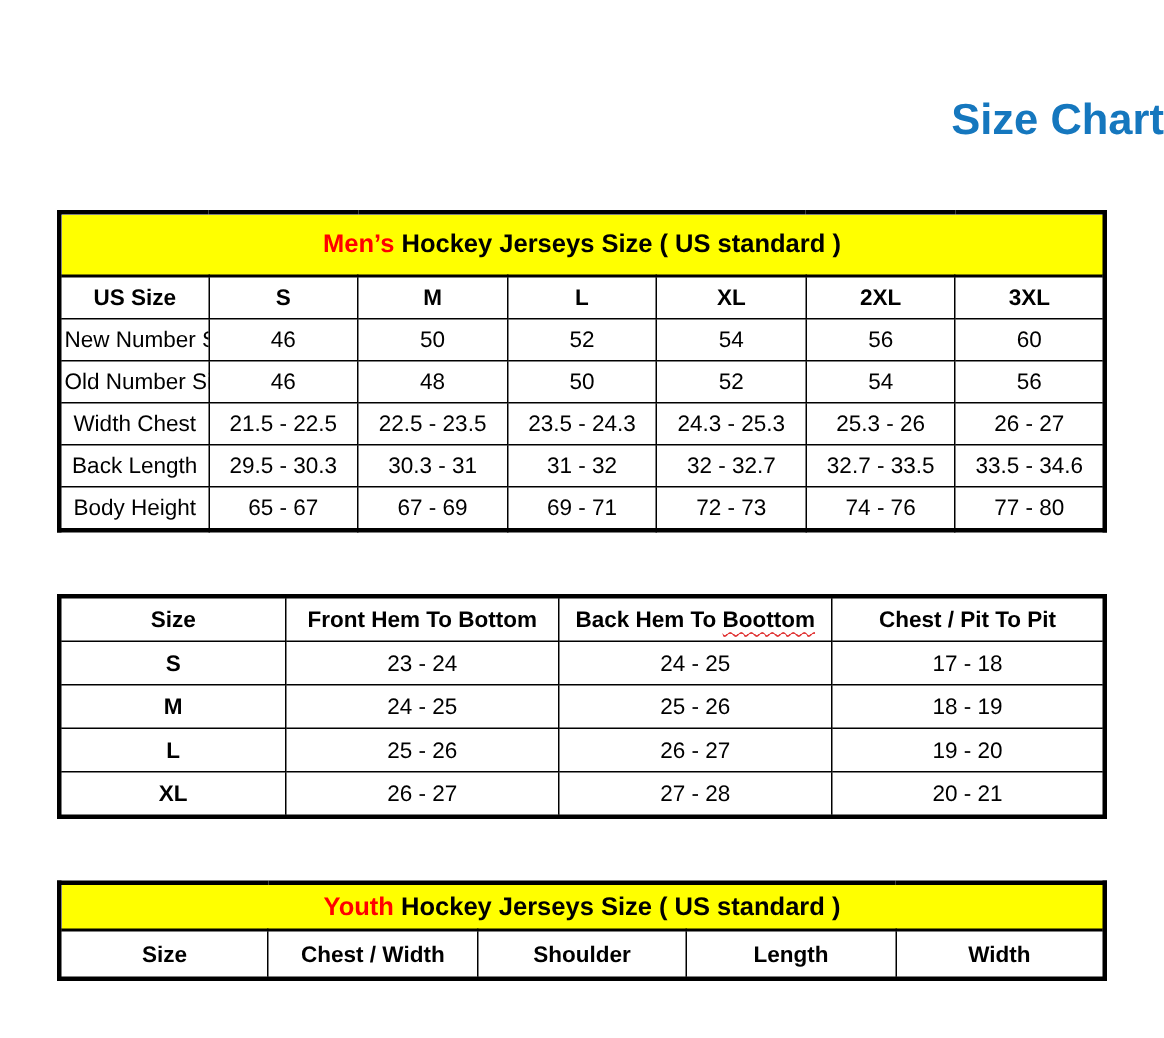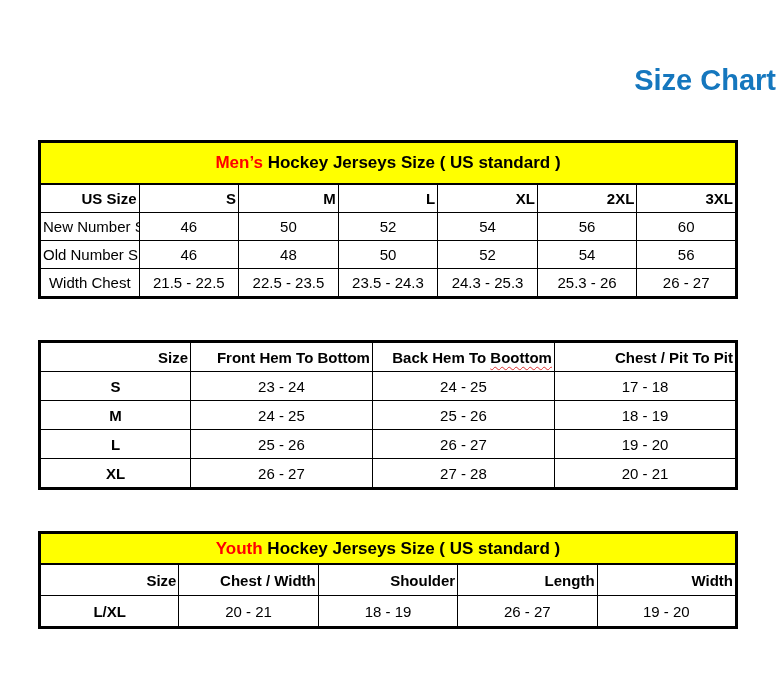--- a/index.html
+++ b/index.html
@@ -35,21 +35,21 @@
   table.size-table td, table.size-table th {
     border: 1px solid var(--border-black, #000);
     text-align: center;
     vertical-align: middle;
     padding: 0 2px;
     font-size: 15px;
     color: #000;
     overflow: hidden;
     white-space: nowrap;
   }
-  table.size-table th { font-weight: bold; text-align: right; }
+  table.size-table th { font-weight: bold; }
   table.size-table td { font-weight: normal; }
 
   .t-men  td, .t-men  th { height: 27px; }
   .t-women td, .t-women th { height: 28px; }
   .t-youth td, .t-youth th { height: 30px; }
 
   table.size-table td.section-header {
     background: var(--section-yellow, #ffff00);
     font-size: 17px;
     font-weight: bold;
@@ -117,20 +117,38 @@
             </tr>
             <tr>
               <td class="row-label">Width Chest</td>
               <td>21.5 - 22.5</td>
               <td>22.5 - 23.5</td>
               <td>23.5 - 24.3</td>
               <td>24.3 - 25.3</td>
               <td>25.3 - 26</td>
               <td>26 - 27</td>
             </tr>
+            <tr>
+              <td class="row-label">Back Length</td>
+              <td>29.5 - 30.3</td>
+              <td>30.3 - 31</td>
+              <td>31 - 32</td>
+              <td>32 - 32.7</td>
+              <td>32.7 - 33.5</td>
+              <td>33.5 - 34.6</td>
+            </tr>
+            <tr>
+              <td class="row-label">Body Height</td>
+              <td>65 - 67</td>
+              <td>67 - 69</td>
+              <td>69 - 71</td>
+              <td>72 - 73</td>
+              <td>74 - 76</td>
+              <td>77 - 80</td>
+            </tr>
           </tbody>
         </table>
       </div>
     <div class="tbl">
         <table class="size-table t-women">
           <tbody>
             <tr>
               <th>Size</th>
               <th>Front Hem To Bottom</th>
               <th>Back Hem To <span class="misspelled">Boottom</span></th>
@@ -169,24 +187,17 @@
             <tr>
               <td colspan="5" class="section-header"><span class="hl">Youth</span> Hockey Jerseys Size ( US standard )</td>
             </tr>
             <tr>
               <th>Size</th>
               <th>Chest / Width</th>
               <th>Shoulder</th>
               <th>Length</th>
               <th>Width</th>
             </tr>
-            <tr>
-              <td class="row-label">L/XL</td>
-              <td>20 - 21</td>
-              <td>18 - 19</td>
-              <td>26 - 27</td>
-              <td>19 - 20</td>
-            </tr>
           </tbody>
         </table>
       </div>
   </div>
 </div>
 
 </body></html>

